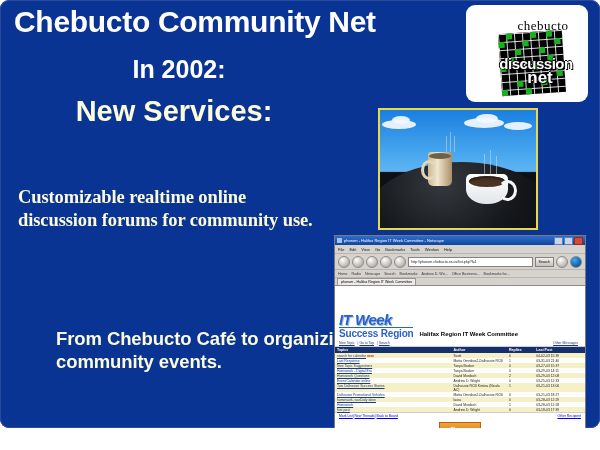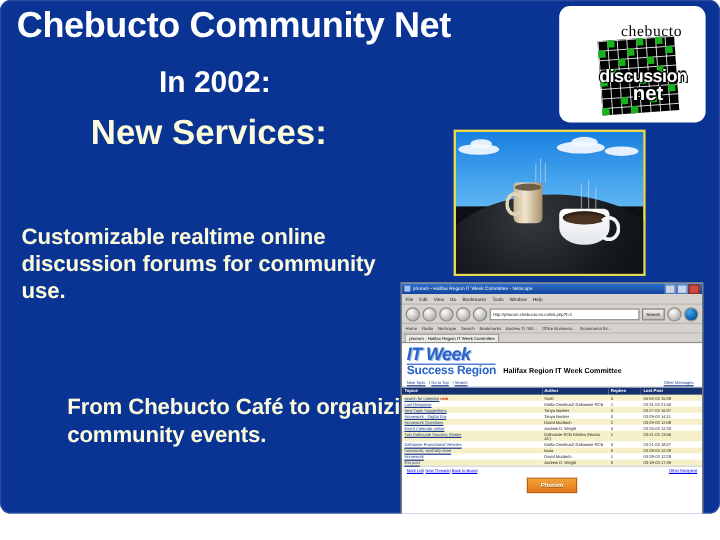--- a/index.html
+++ b/index.html
@@ -33,21 +33,21 @@
     text-align:center;
     font-size:29px;font-weight:bold;color:#fcfbdc;
     line-height:1.05;
   }
   
   .body-text{
     position:absolute;left:18px;width:300px;
     font-size:18.5px;font-weight:bold;color:#fcfbdc;
     line-height:1.22;letter-spacing:-0.1px;
   }
-  #para1{top:186px;}
+  #para1{top:186px;font-family:Liberation Serif, serif;}
   #para2{top:328px;margin-left:38px;}
 
   
   .logo-card{
     position:absolute;left:466px;top:5px;width:122px;height:97px;
     background:#ffffff;border-radius:9px;
   }
   .logo-inner{position:absolute;left:0;top:0;width:122px;height:97px;}
   .logo-word-chebucto{
     position:absolute;left:0;top:13px;width:122px;text-align:center;
@@ -147,21 +147,21 @@
     height:7px;background:#d6d3ce;display:flex;align-items:center;padding:0 2px;
     font-size:3.6px;border-bottom:1px solid #8e8b87;
   }
   .br-tab{background:#edebe8;border:1px solid #9a9791;border-bottom:none;
     padding:0 3px;height:6px;display:flex;align-items:center;white-space:nowrap;overflow:hidden;max-width:120px;}
   .br-content{
     background:#ffffff;height:150px;overflow:hidden;position:relative;
     padding:0;
   }
   .itweek-head{padding:3px 4px 1px 4px;display:flex;align-items:flex-end;gap:6px;}
-  .itweek-logo{flex:0 0 auto;}
+  .itweek-logo{flex:0 0 auto;margin-top:24px;}
   .itweek-word{
     font-size:15px;font-weight:bold;font-style:italic;color:#2b62c9;
     letter-spacing:-0.5px;line-height:0.95;
     text-shadow:1px 1px 0 #9dbbe8;
   }
   .itweek-region{
     font-size:10px;font-weight:bold;color:#2b62c9;letter-spacing:-0.2px;
     border-top:1px solid #2b62c9;line-height:1.1;
   }
   .itweek-committee{

